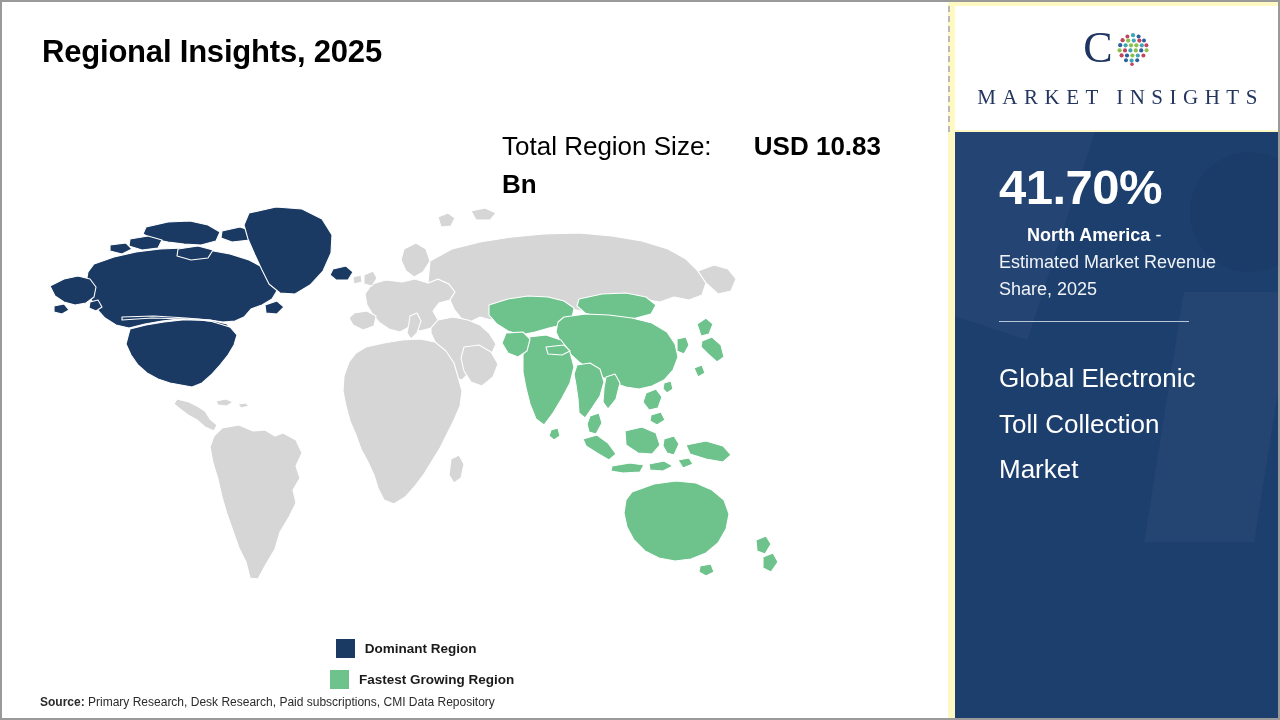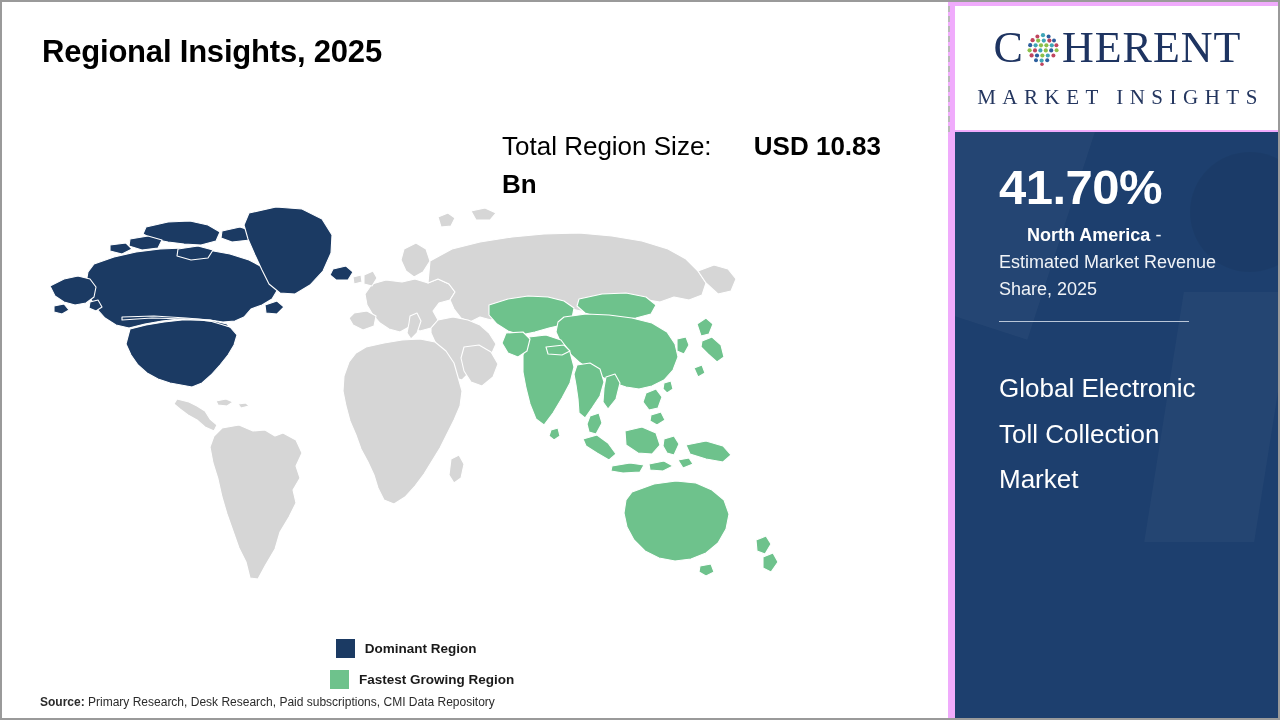--- a/index.html
+++ b/index.html
@@ -7,21 +7,21 @@
     padding: 0;
     background: #ffffff;
   }
   body {
     font-family: "Liberation Sans", sans-serif;
   }
   #slide {
     position: relative;
     width: 1280px;
     height: 720px;
-    background: #f0abfc;
+    background: #fef9c3;
     box-sizing: border-box;
     border: 2px solid #9a9a9a;
     overflow: hidden;
   }
 
   
   .left-pane {
     position: absolute;
     left: 0; top: 0;
     width: 946px;
@@ -219,21 +219,21 @@
     max-width: 250px;
   }
   .stat-desc .stat-region { font-weight: bold; color: #ffffff; margin-left: 28px; }
   .panel-rule {
     margin-top: 18px;
     width: 190px;
     height: 1px;
     background: #b9c6d8;
   }
   .market-name {
-    margin-top: 44px;
+    margin-top: 34px;
     font-size: 26px;
     line-height: 1.75;
     color: #ffffff;
     max-width: 236px;
   }
 </style>
 </head>
 <body>
 
 <div id="slide">
@@ -418,21 +418,20 @@
             <circle cx="17.4" cy="24.5" r="2.1" fill="#8bc04a"></circle>
             <circle cx="22.8" cy="24.5" r="2.1" fill="#3fa6b8"></circle>
             <circle cx="28.4" cy="24.4" r="2.0" fill="#c0455f"></circle>
             <circle cx="11.0" cy="29.2" r="2.0" fill="#2e5f9e"></circle>
             <circle cx="16.6" cy="29.6" r="2.1" fill="#3fa6b8"></circle>
             <circle cx="22.2" cy="29.2" r="2.0" fill="#2e5f9e"></circle>
             <circle cx="17.0" cy="33.2" r="1.8" fill="#c0455f"></circle>
           </g>
         </svg>
       </span>
-      <span class="logo-herent">HERENT</span>
     </div>
     <div class="logo-sub">MARKET INSIGHTS</div>
   </div>
 
   <div class="side-panel">
     <div class="panel-texture"></div>
     <div class="panel-shape-a"></div>
     <div class="panel-shape-b"></div>
     <div class="panel-shape-c"></div>
 

